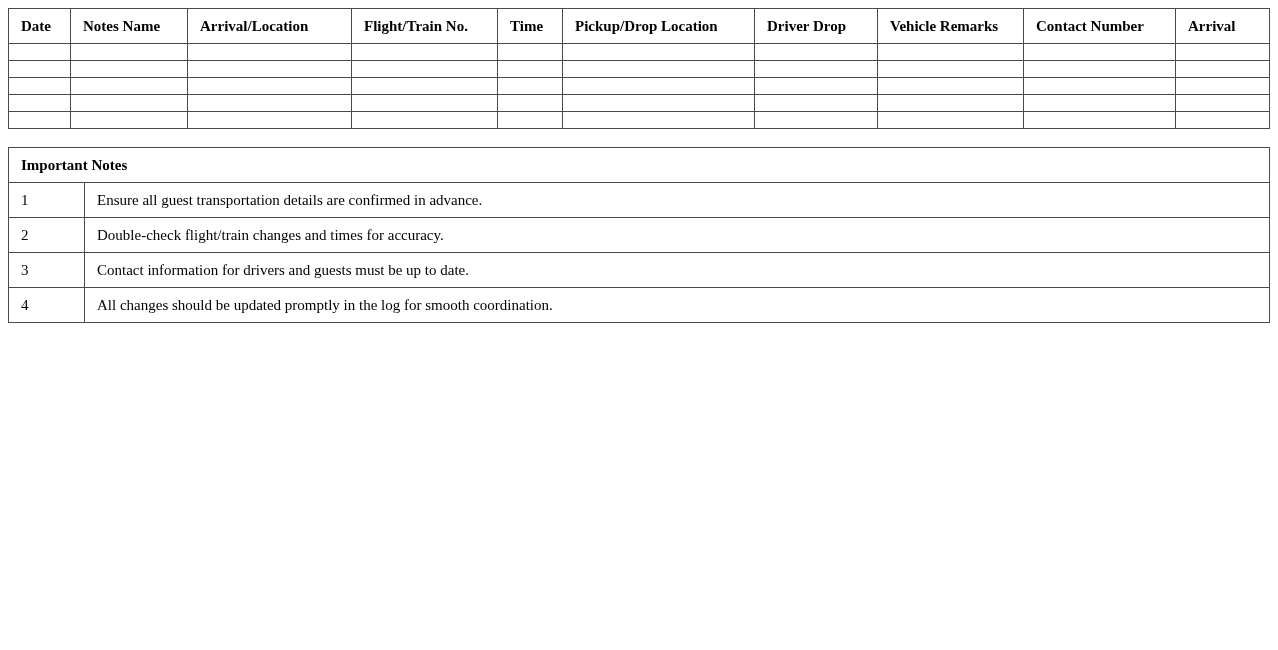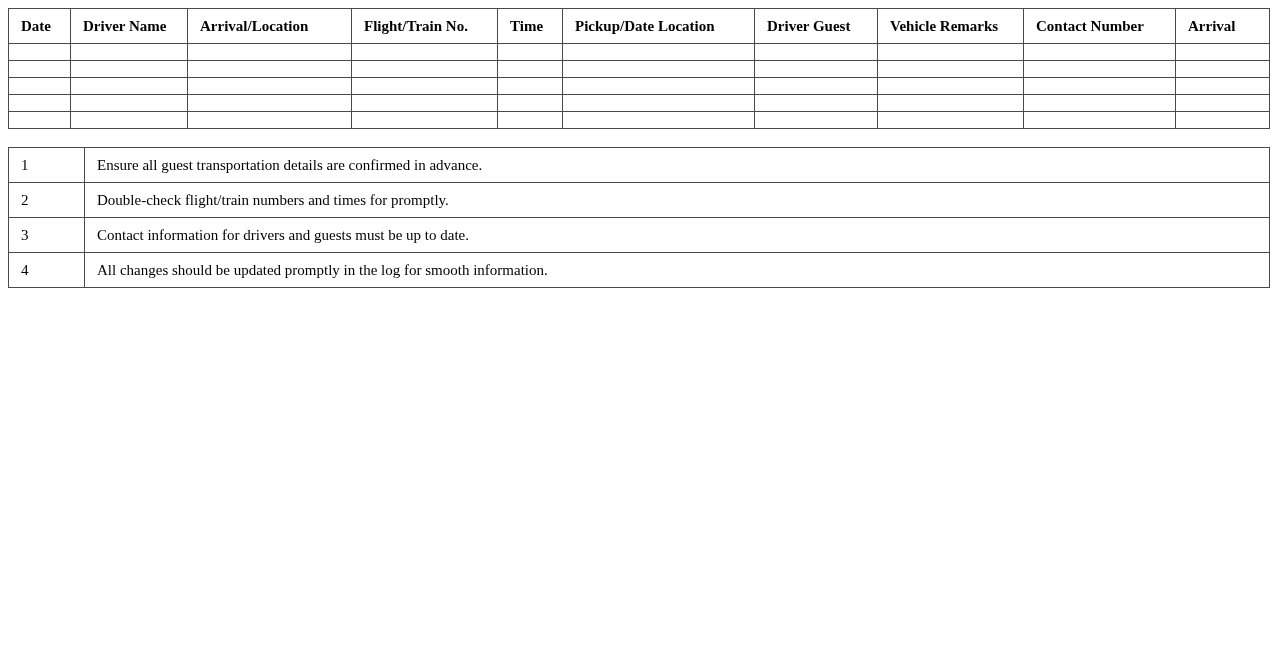--- a/index.html
+++ b/index.html
@@ -25,26 +25,26 @@
       <col style="width: 65px;">
       <col style="width: 192px;">
       <col style="width: 123px;">
       <col style="width: 146px;">
       <col style="width: 152px;">
       <col style="width: 94px;">
     </colgroup>
   <thead>
       <tr id="log-head">
         <th>Date</th>
-        <th>Driver Name</th>
+        <th>Notes Name</th>
         <th>Arrival/Location</th>
         <th>Flight/Train No.</th>
         <th>Time</th>
-        <th>Pickup/Date Location</th>
-        <th>Driver Guest</th>
+        <th>Pickup/Drop Location</th>
+        <th>Driver Drop</th>
         <th>Vehicle Remarks</th>
         <th>Contact Number</th>
         <th>Arrival</th>
       </tr>
     </thead>
   <tbody id="log-body">
       <tr>
         <td></td>
         <td></td>
         <td></td>
@@ -106,30 +106,33 @@
       </tr>
     </tbody>
 </table>
 
 <table id="notes">
   <colgroup>
       <col style="width:76px">
       <col>
     </colgroup>
   <tbody id="notes-body">
+    <tr>
+      <td colspan="2" class="hdr">Important Notes</td>
+    </tr>
   <tr>
         <td>1</td>
         <td>Ensure all guest transportation details are confirmed in advance.</td>
       </tr>
       <tr>
         <td>2</td>
-        <td>Double-check flight/train numbers and times for promptly.</td>
+        <td>Double-check flight/train changes and times for accuracy.</td>
       </tr>
       <tr>
         <td>3</td>
         <td>Contact information for drivers and guests must be up to date.</td>
       </tr>
       <tr>
         <td>4</td>
-        <td>All changes should be updated promptly in the log for smooth information.</td>
+        <td>All changes should be updated promptly in the log for smooth coordination.</td>
       </tr>
     </tbody>
 </table>
 
 </body></html>

